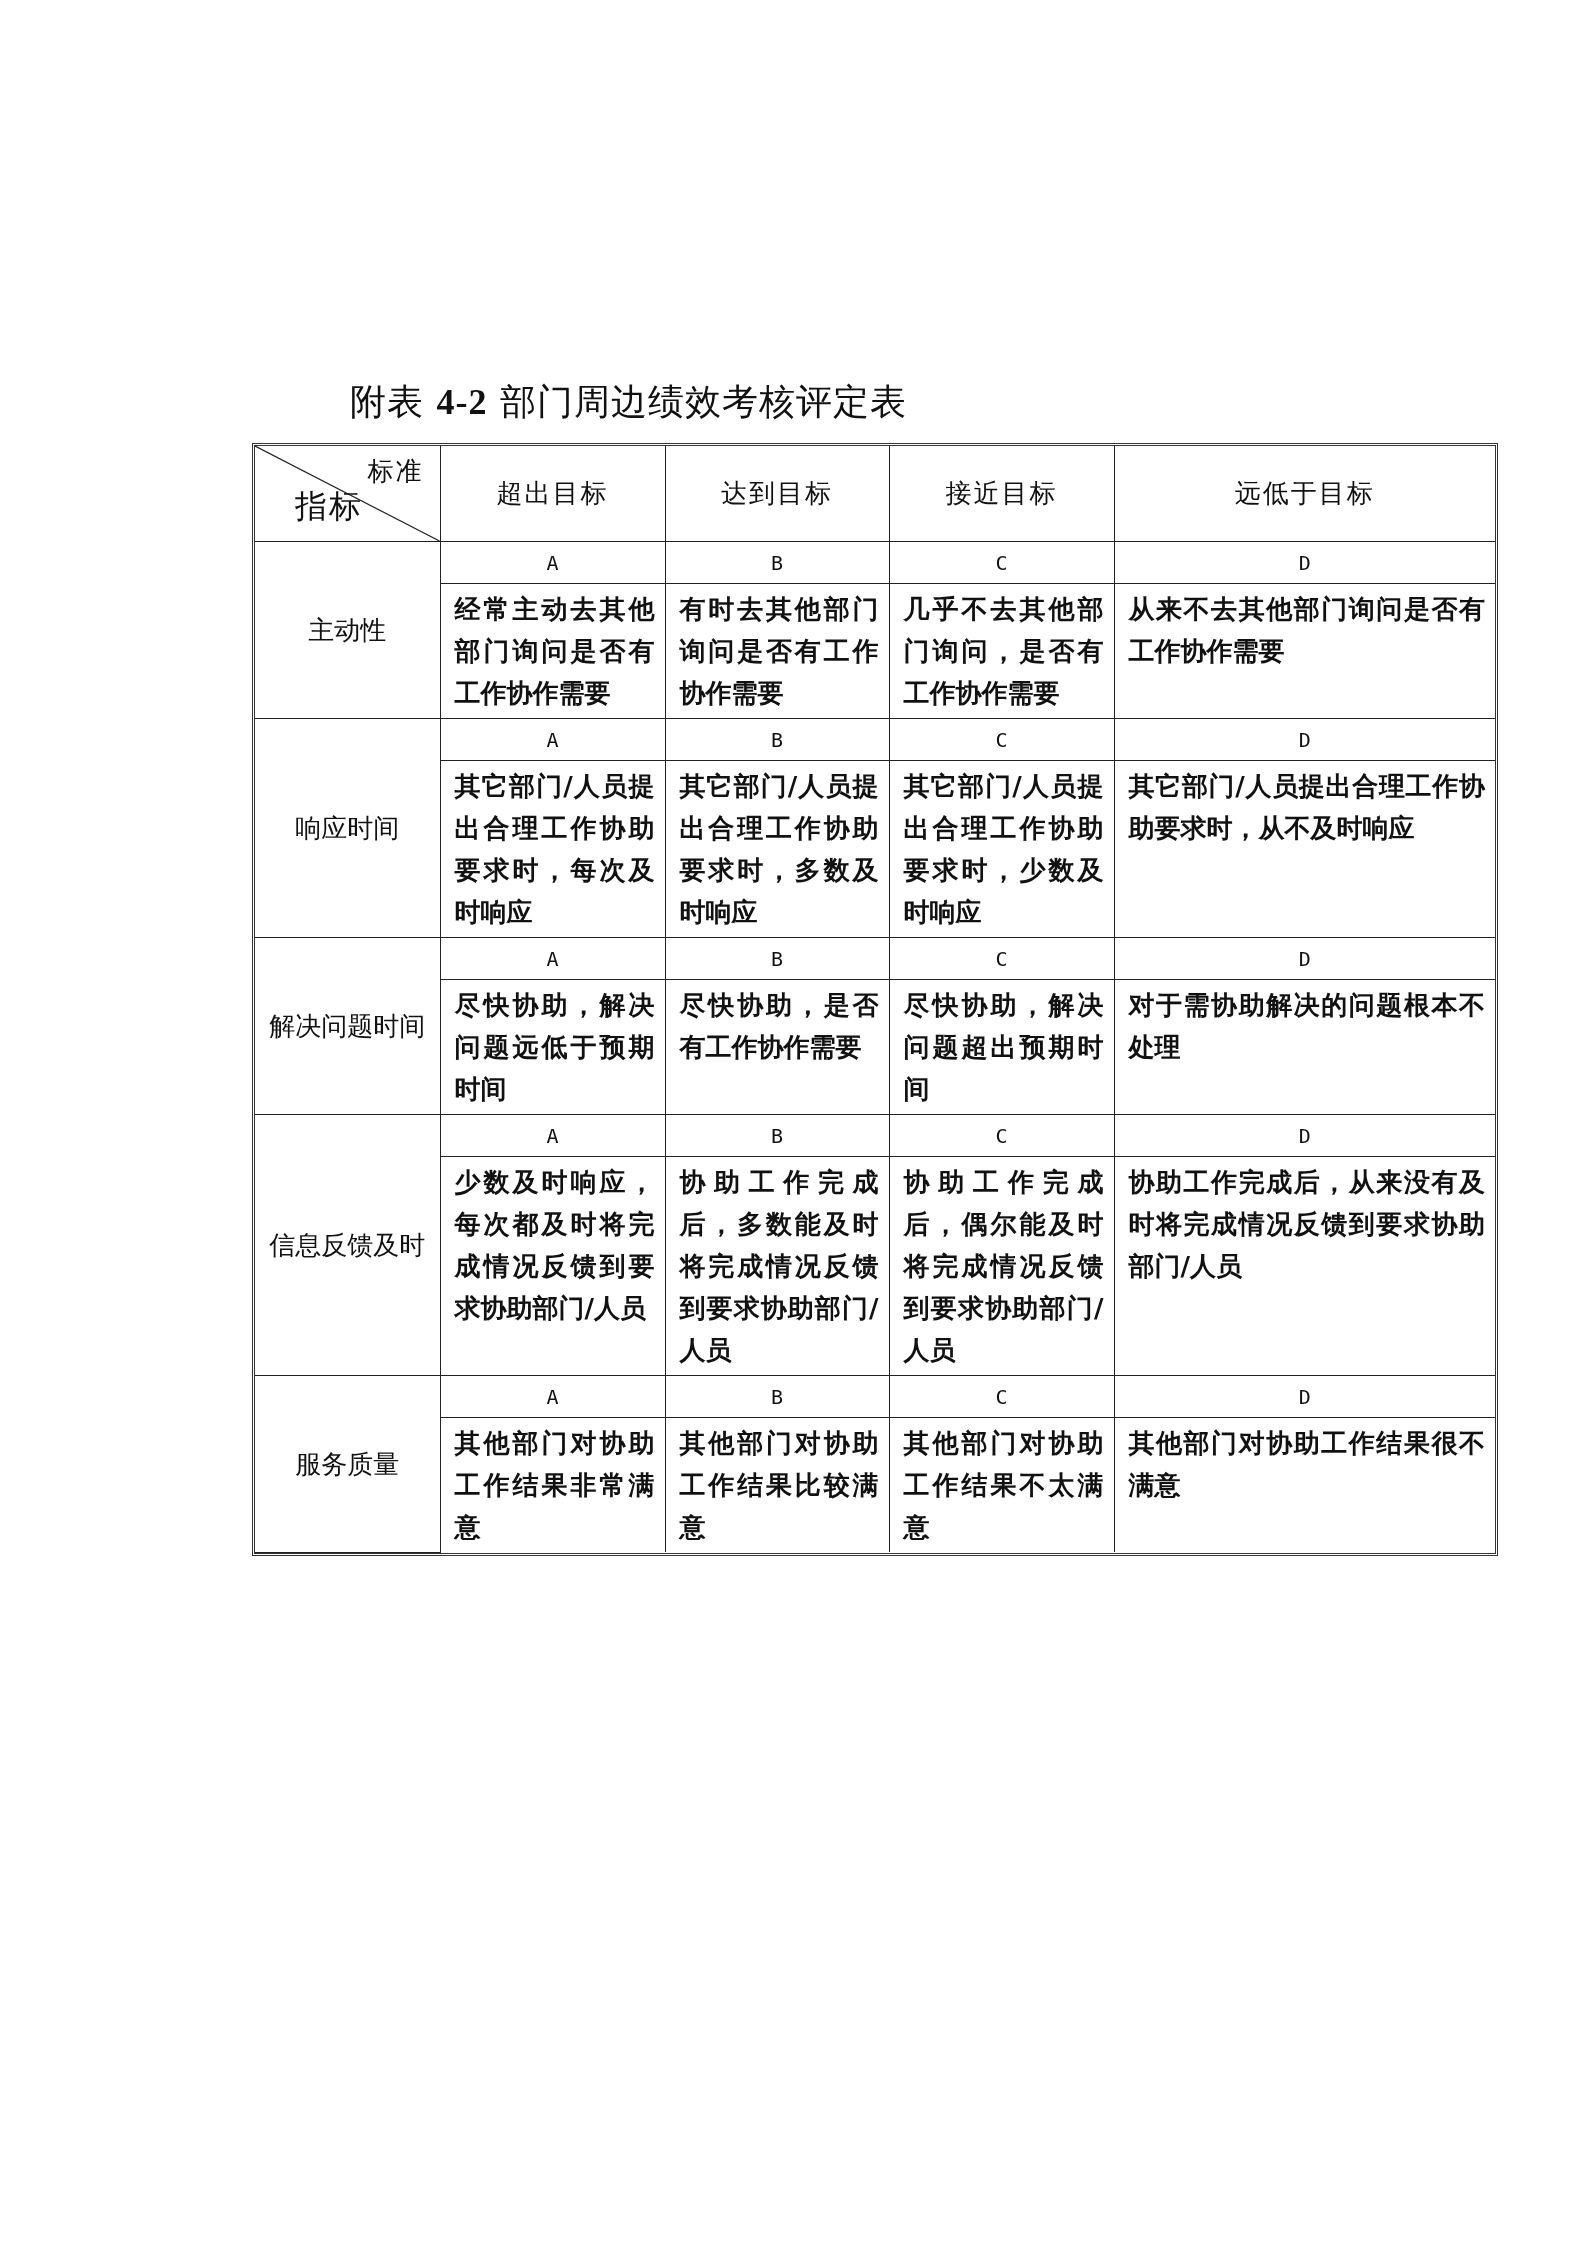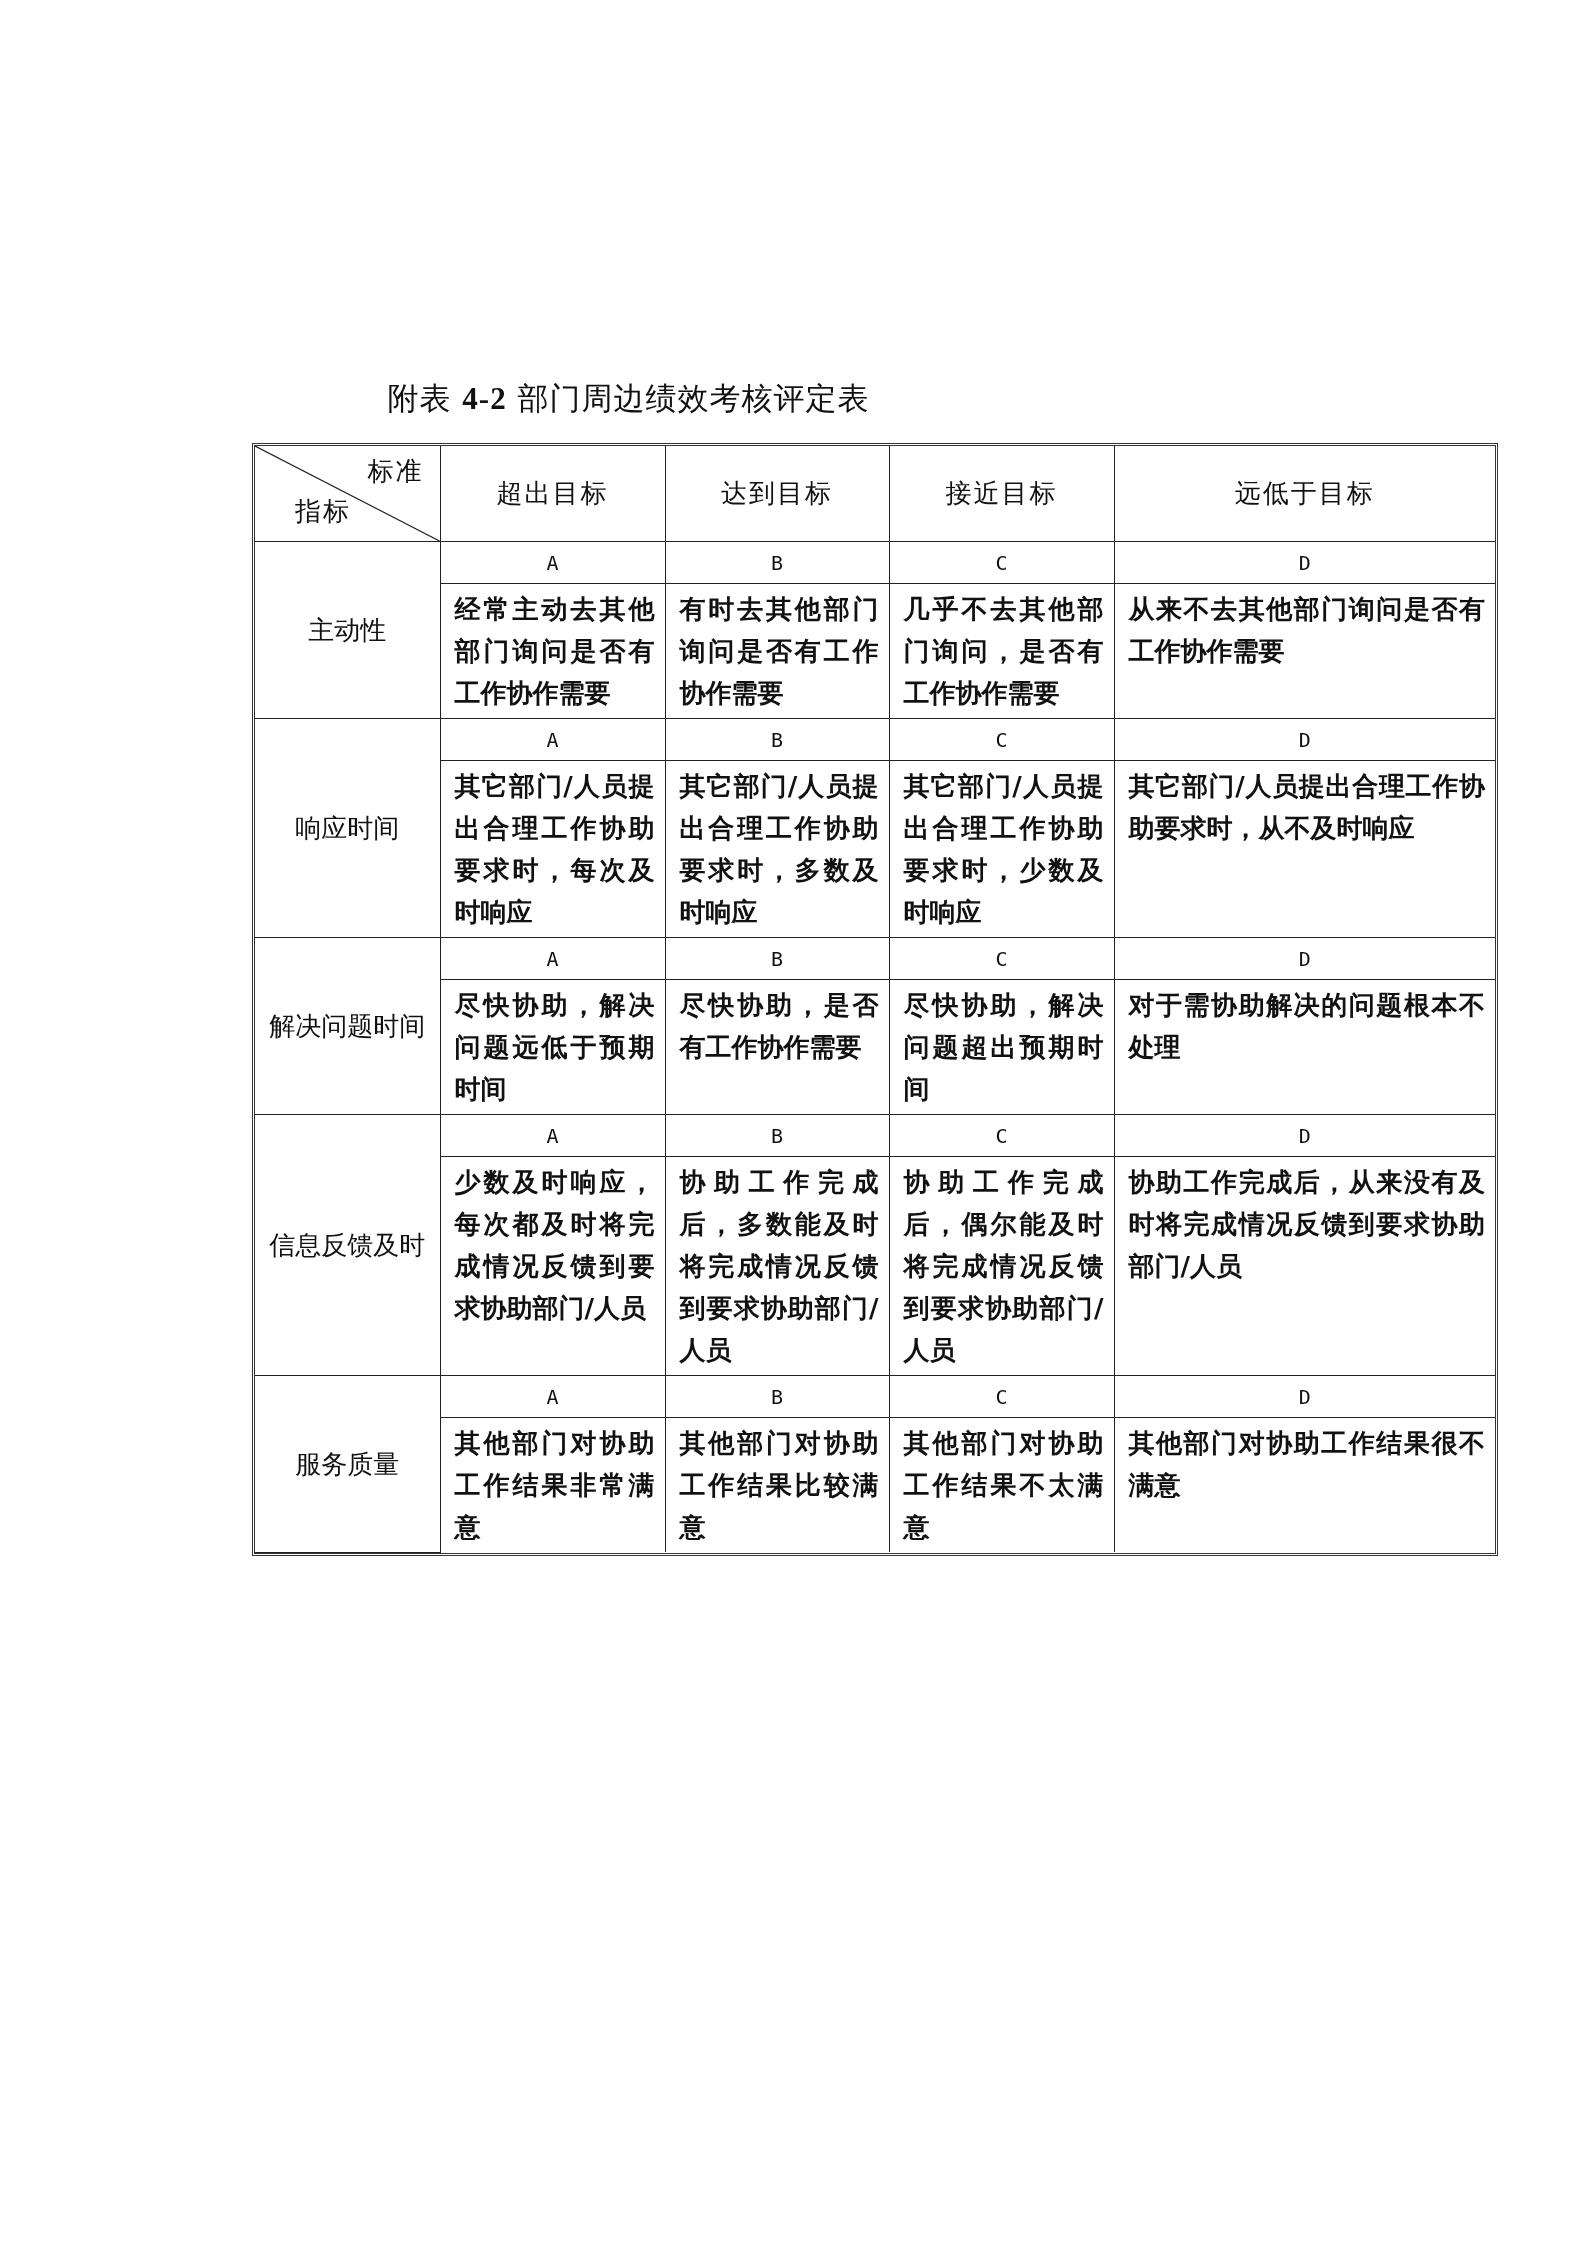--- a/index.html
+++ b/index.html
@@ -1,33 +1,33 @@
 <!DOCTYPE html>
 <html><head>
 <meta charset="utf-8">
 <style>
   html, body { margin:0; padding:0; background:#ffffff; }
   body { width:1587px; height:2245px; position:relative; overflow:hidden;
          font-family:"DejaVu Serif","Liberation Serif",serif; color:#111; }
   .title { position:absolute; left:0; width:1257px; top:378px; text-align:center;
-           font-size:31px; letter-spacing:1px; }
+           font-size:36px; letter-spacing:1px; }
   .title b { font-family:"Liberation Serif",serif; font-weight:bold; }
   .tbl-wrap { position:absolute; left:252px; top:443px; width:1246px;
               border:3px double #333; box-sizing:border-box; }
   table { border-collapse:collapse; width:100%; table-layout:fixed; }
   td { border:1.5px solid #222; padding:0; vertical-align:middle; }
   tr:first-child td { border-top:none; }
   tr:last-child td { border-bottom:none;margin-left:40px; }
   td:first-child { border-left:none; }
   td:last-child { border-right:none; }
   .hdr td { height:95px; text-align:center; font-size:26px; letter-spacing:2px; }
   .corner { position:relative; height:95px; }
   .corner svg { position:absolute; left:0; top:0; width:100%; height:100%; }
   .corner .c-top { position:absolute; right:16px; top:8px; font-size:26px; }
-  .corner .c-bot { position:absolute; left:40px; bottom:12px; font-size:26px; }
+  .corner .c-bot { position:absolute; left:40px; bottom:12px; font-size:32px; }
   .letter td { height:41px; text-align:center; font-size:20px;
                font-family:"DejaVu Sans Mono","Liberation Mono",monospace; }
   .desc td.d { font-size:26px; line-height:42px; padding:4px 10px 4px 14px;
                text-align:justify; word-break:break-all; vertical-align:top;font-weight:bold; }
   td.lbl { text-align:center; font-size:26px; line-height:42px; padding:0 12px; }
 </style>
 </head>
 <body>
 
 <div class="title">

